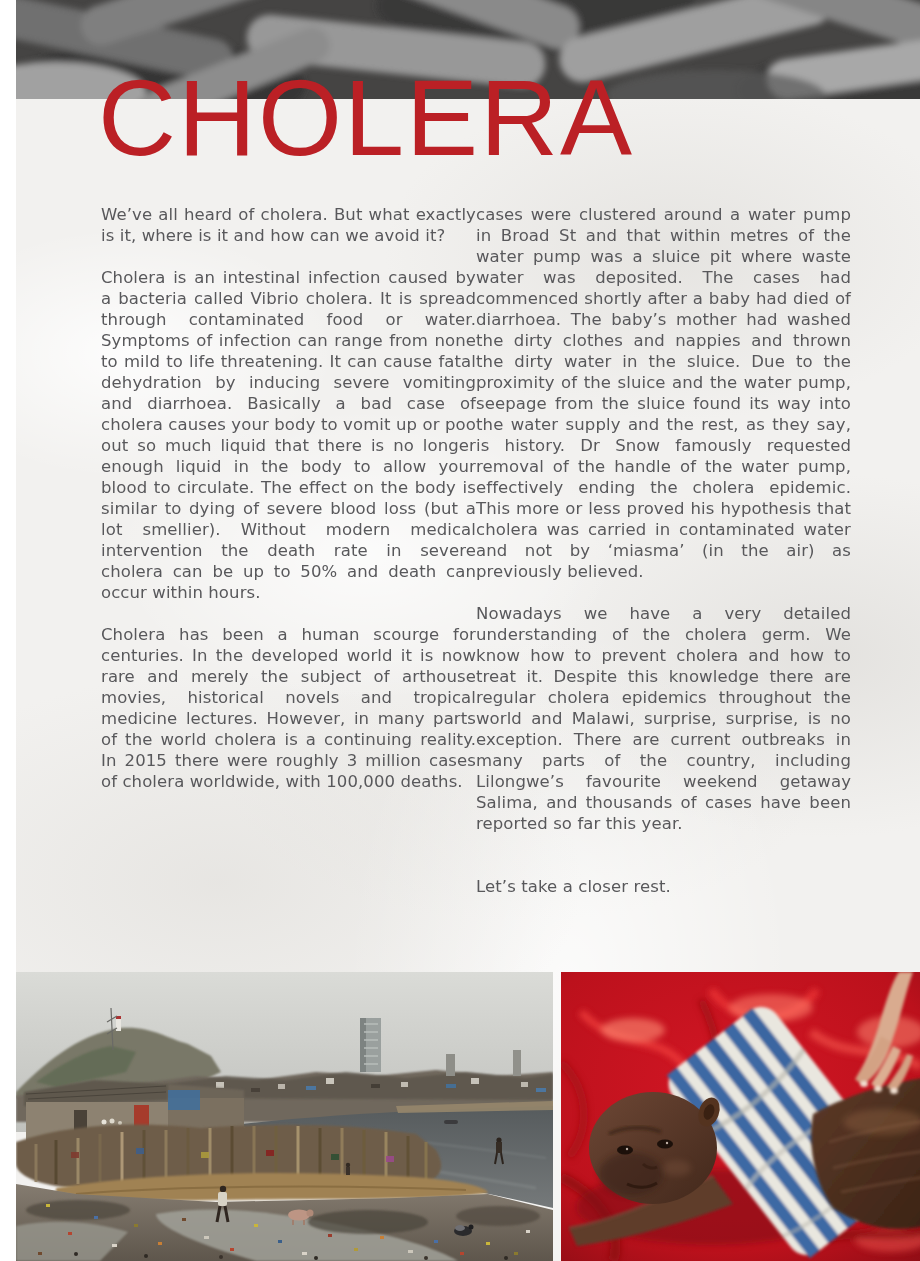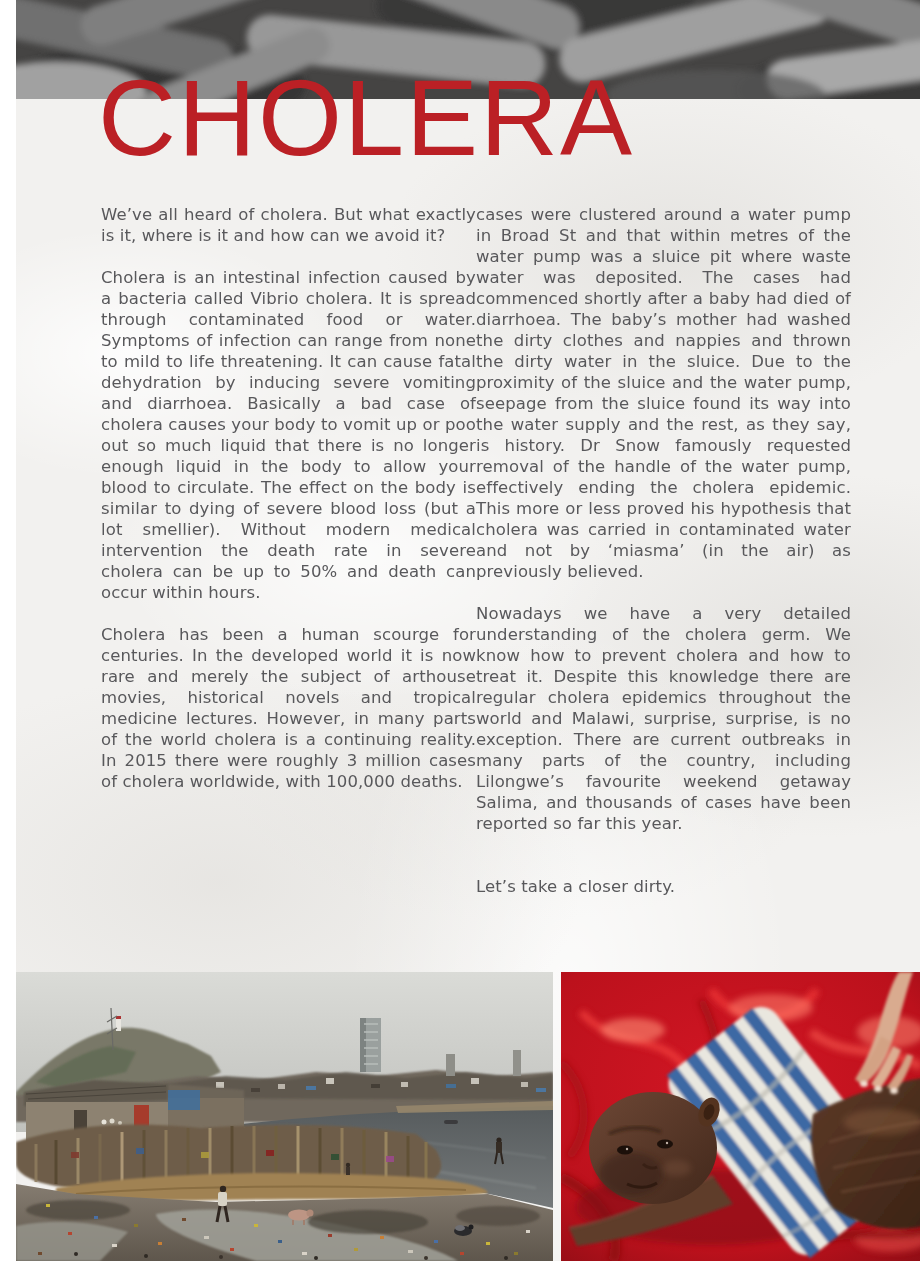--- a/index.html
+++ b/index.html
@@ -90,21 +90,21 @@
 
   <div class="columns">
     <div class="col">
       <p>We’ve all heard of cholera. But what exactly is it, where is it and how can we avoid it?</p>
       <p>Cholera is an intestinal infection caused by a bacteria called Vibrio cholera. It is spread through contaminated food or water. Symptoms of infection can range from none to mild to life threatening. It can cause fatal dehydration by inducing severe vomiting and diarrhoea. Basically a bad case of cholera causes your body to vomit up or poo out so much liquid that there is no longer enough liquid in the body to allow your blood to circulate. The effect on the body is similar to dying of severe blood loss (but a lot smellier). Without modern medical intervention the death rate in severe cholera can be up to 50% and death can occur within hours.</p>
       <p>Cholera has been a human scourge for centuries. In the developed world it is now rare and merely the subject of arthouse movies, historical novels and tropical medicine lectures. However, in many parts of the world cholera is a continuing reality. In 2015 there were roughly 3 million cases of cholera worldwide, with 100,000 deaths.</p>
     </div>
     <div class="col">
       <p>cases were clustered around a water pump in Broad St and that within metres of the water pump was a sluice pit where waste water was deposited. The cases had commenced shortly after a baby had died of diarrhoea. The baby’s mother had washed the dirty clothes and nappies and thrown the dirty water in the sluice. Due to the proximity of the sluice and the water pump, seepage from the sluice found its way into the water supply and the rest, as they say, is history. Dr Snow famously requested removal of the handle of the water pump, effectively ending the cholera epidemic. This more or less proved his hypothesis that cholera was carried in contaminated water and not by ‘miasma’ (in the air) as previously believed.</p>
       <p>Nowadays we have a very detailed understanding of the cholera germ. We know how to prevent cholera and how to treat it. Despite this knowledge there are regular cholera epidemics throughout the world and Malawi, surprise, surprise, is no exception. There are current outbreaks in many parts of the country, including Lilongwe’s favourite weekend getaway Salima, and thousands of cases have been reported so far this year.</p>
-      <p class="closer">Let’s take a closer dirty.</p>
+      <p class="closer">Let’s take a closer rest.</p>
     </div>
   </div>
 
   <div class="photo-row">
 
     <div class="photo photo-left">
       <svg viewBox="0 0 537 289" preserveAspectRatio="none">
         <defs>
           <linearGradient id="sky" x1="0" y1="0" x2="0" y2="1">
             <stop offset="0" stop-color="#dadbd7"></stop>

